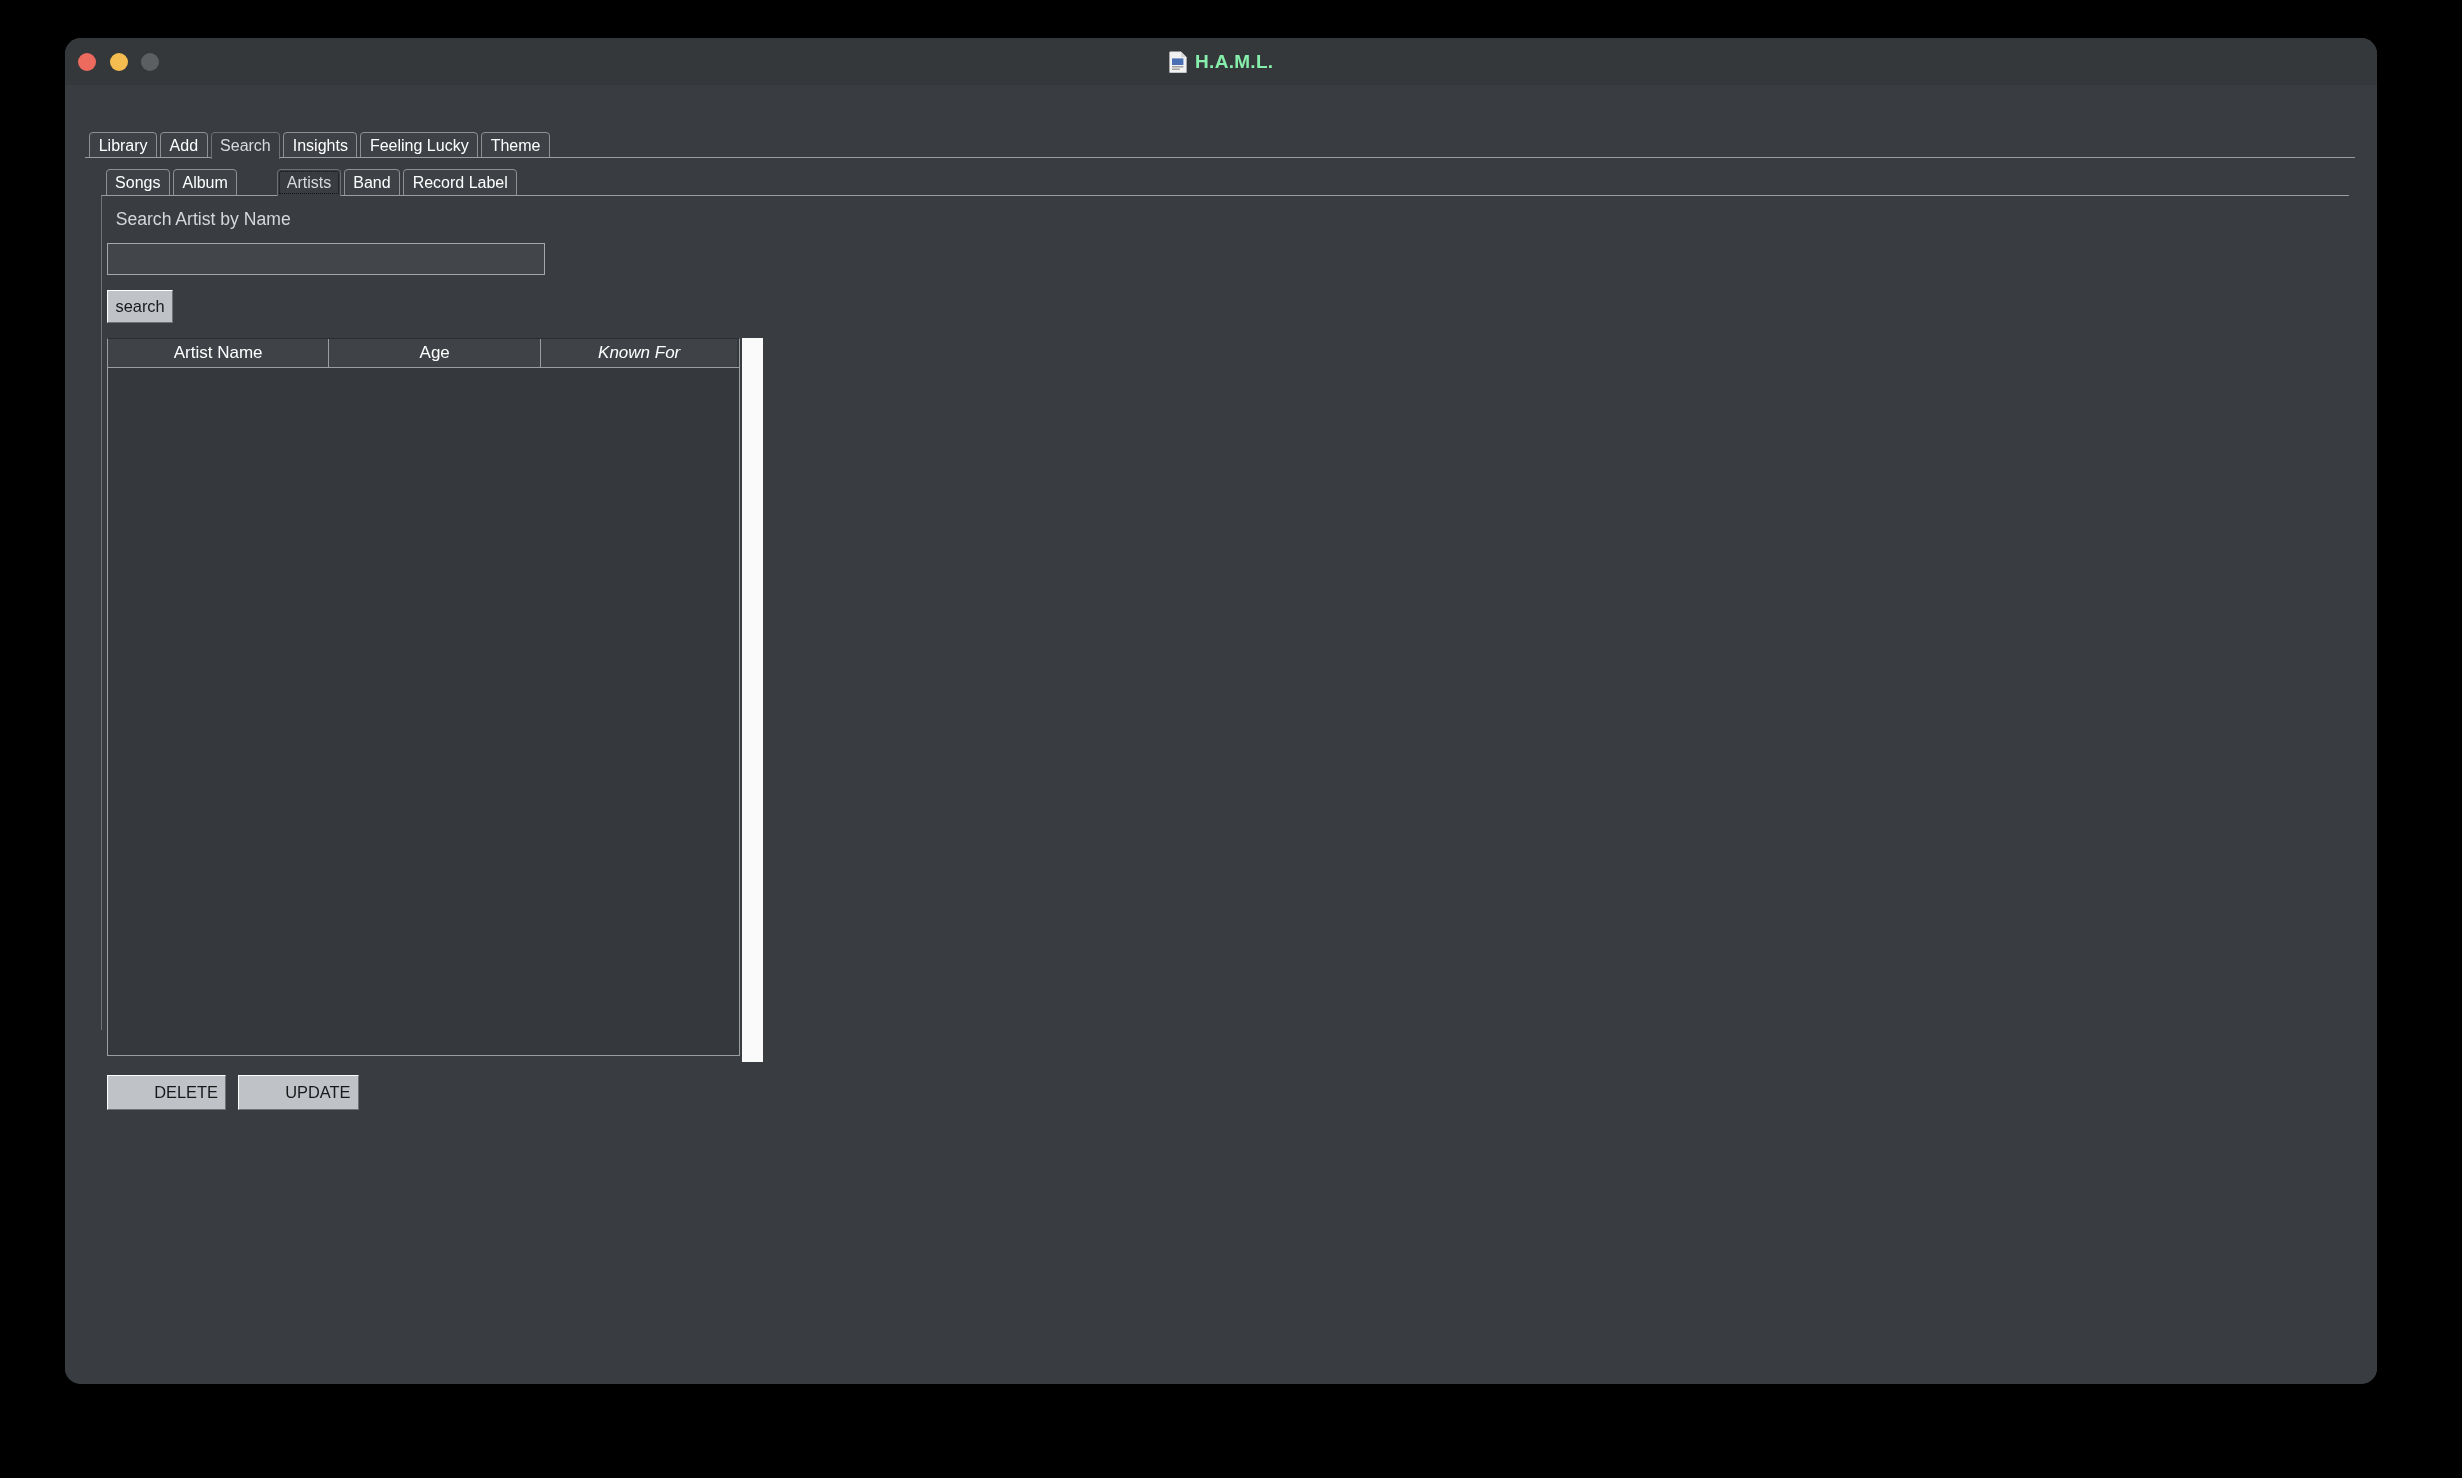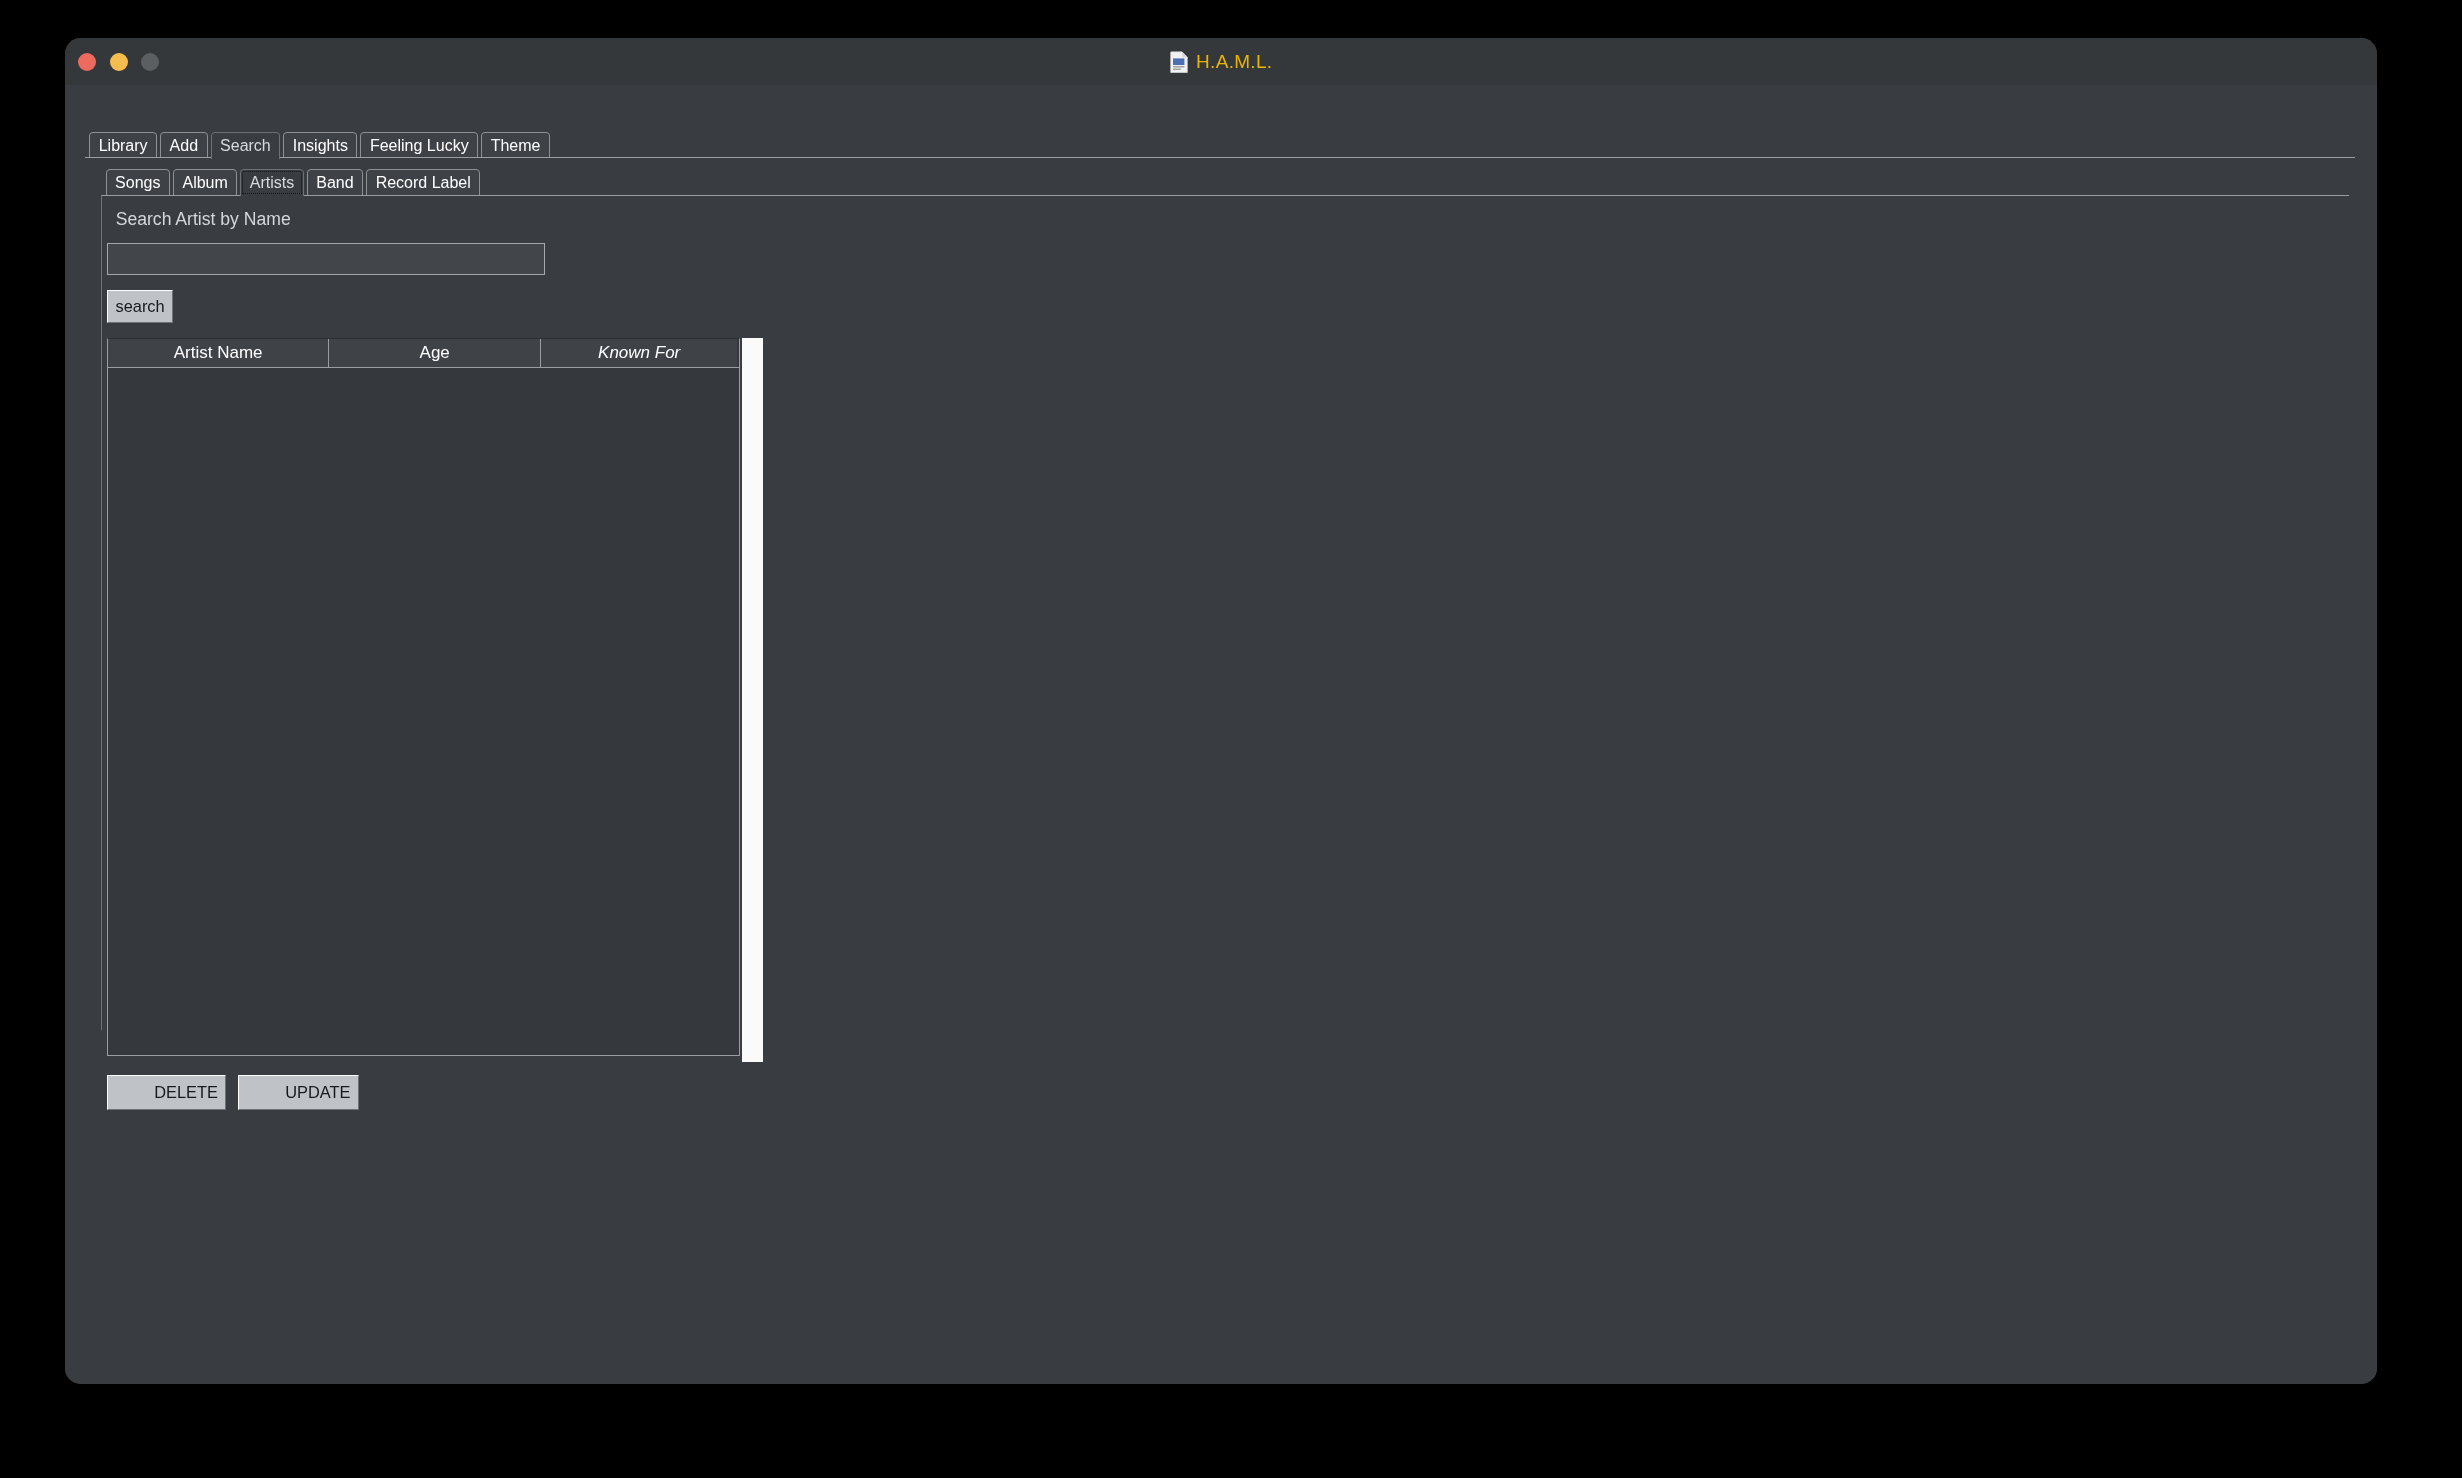--- a/index.html
+++ b/index.html
@@ -70,23 +70,23 @@
     gap: 8.5px;
     pointer-events: none;
   }
   #doc-icon {
     width: 18px;
     height: 22px;
     position: relative;
     display: inline-block;
   }
   #window-title {
-    color: #eab308;
+    color: #86efac;
     font-size: 19px;
-    font-weight: normal;
+    font-weight: bold;
     letter-spacing: 0.3px;
   }
 
   
   #winbody {
     position: absolute;
     left: 0;
     top: 47px;
     width: 100%;
     height: 1299px;
@@ -129,20 +129,21 @@
   }
   .tab.active {
     background: #393c40;
     color: #d8dadd;
     border-color: #6d7175;
     z-index: 3;
   }
   .tab.focused {
     outline: 1.8px dotted #111418;
     outline-offset: -3.6px;
+    margin-left: 37px;
   }
   .tabpanel {
     position: relative;
     border-top: 1.8px solid #9a9ea1;
     background: #393c40;
     box-sizing: border-box;
     margin-top: -1.2px;
     z-index: 2;
   }
   #outer-panel {

